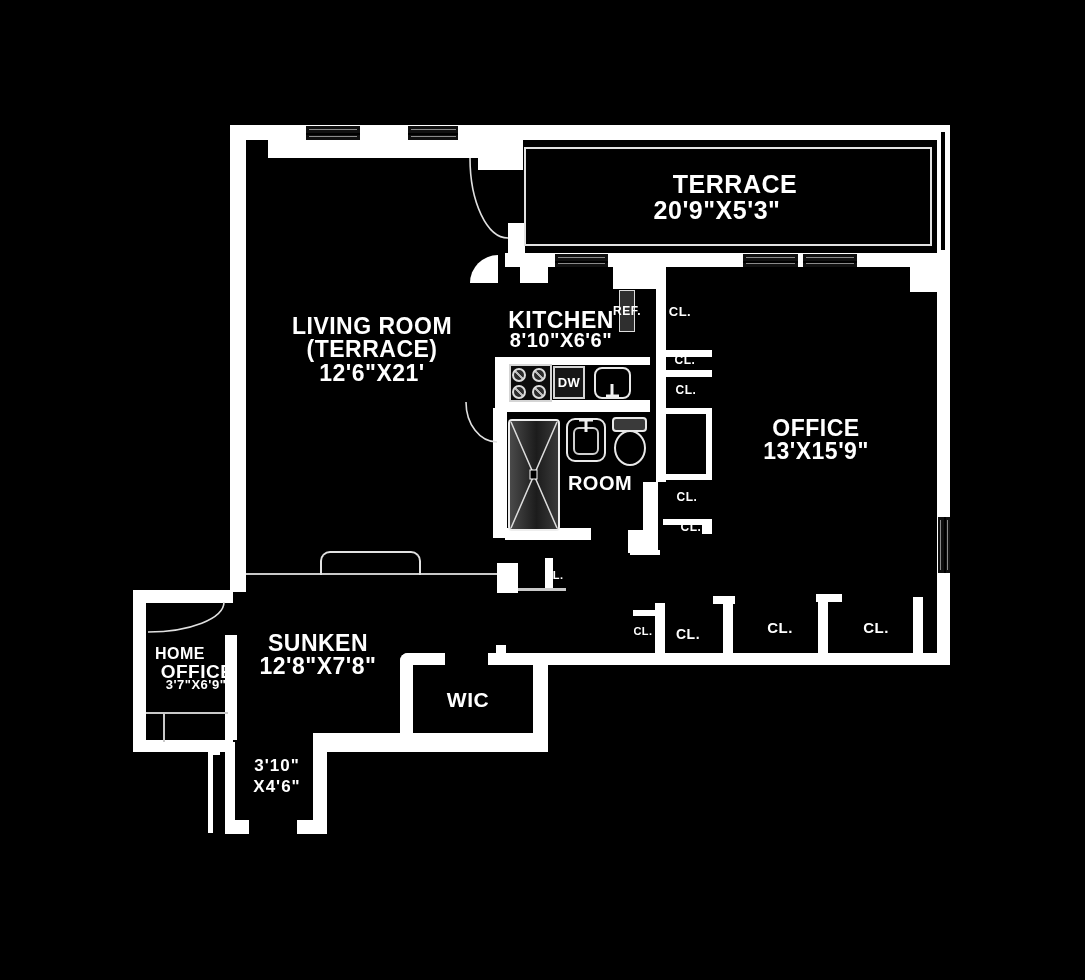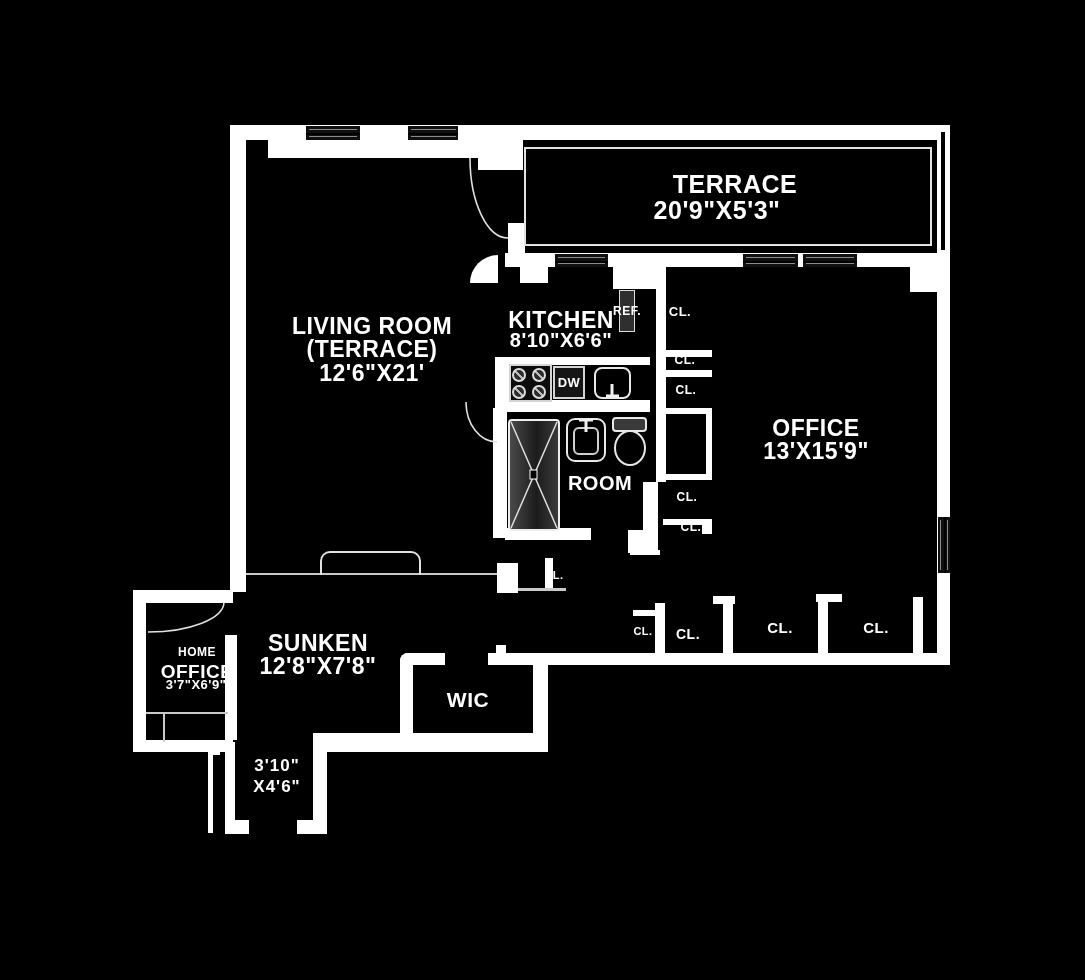--- a/index.html
+++ b/index.html
@@ -181,21 +181,21 @@
   <div class="lbl" style="left:561px;top:330px;font-size:20px;">8'10"X6'6"</div>
 
   <div class="lbl room-lbl" style="left:816px;top:417px;">OFFICE</div>
   <div class="lbl room-lbl" style="left:816px;top:440px;">13'X15'9"</div>
 
   <div class="lbl" style="left:600px;top:473px;font-size:20px;">ROOM</div>
 
   <div class="lbl room-lbl" style="left:318px;top:632px;">SUNKEN</div>
   <div class="lbl room-lbl" style="left:318px;top:655px;">12'8"X7'8"</div>
 
-  <div class="lbl" style="left:197px;top:646px;font-size:12px;">HOME</div>
+  <div class="lbl" style="left:180px;top:646px;font-size:16px;">HOME</div>
   <div class="lbl" style="left:197px;top:662px;font-size:19px;">OFFICE</div>
   <div class="lbl" style="left:196px;top:678px;font-size:13px;">3'7"X6'9"</div>
 
   <div class="lbl" style="left:468px;top:689px;font-size:21px;">WIC</div>
 
   <div class="lbl" style="left:277px;top:757px;font-size:17px;letter-spacing:1px;">3'10"</div>
   <div class="lbl" style="left:277px;top:778px;font-size:17px;letter-spacing:1px;">X4'6"</div>
 
   <div class="lbl cl" style="left:680px;top:305px;">CL.</div>
   <div class="lbl cl" style="left:685px;top:354px;font-size:12px;">CL.</div>

